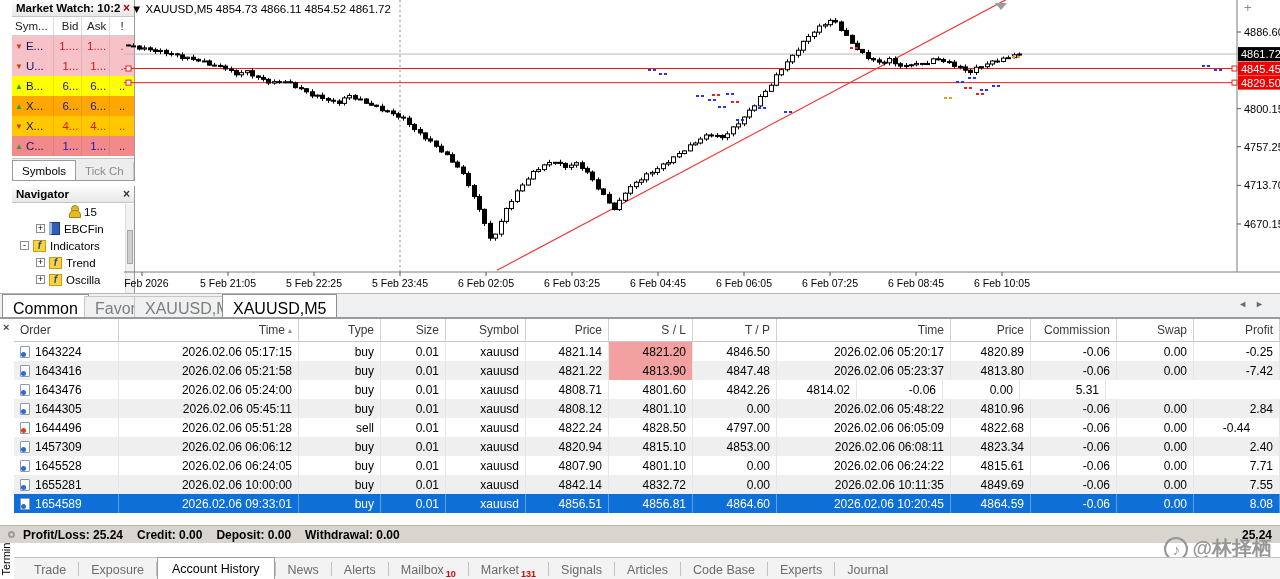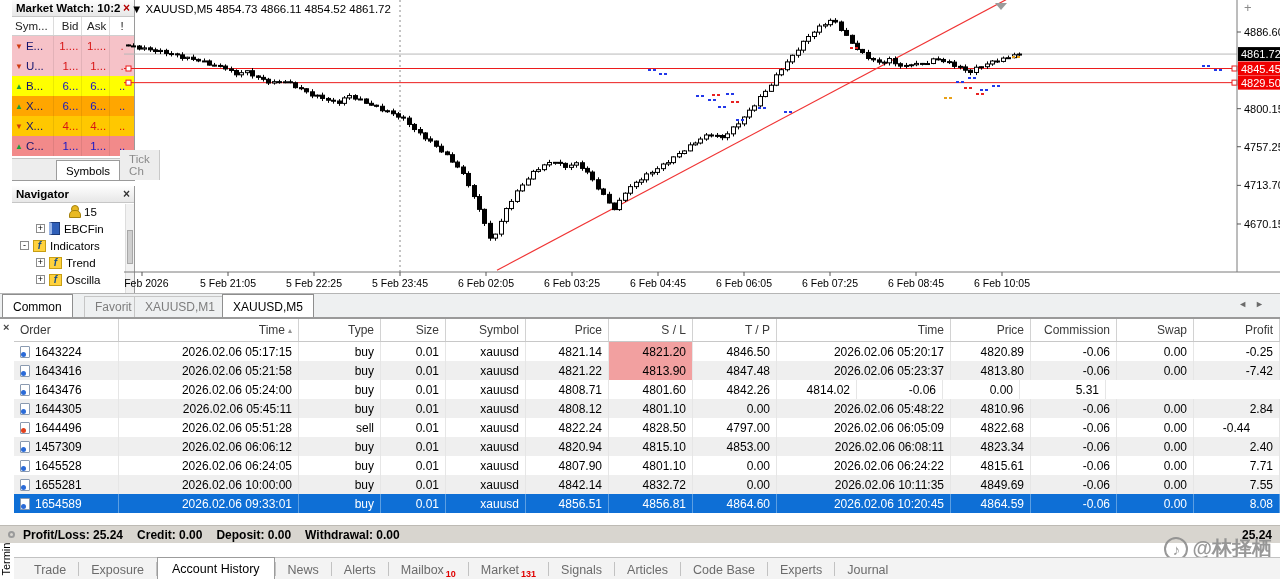--- a/index.html
+++ b/index.html
@@ -15,38 +15,38 @@
   .mw { top:0; height:181px; border-bottom:1px solid #9a9a9a; }
   .mw-head { display:flex; height:19px; border-bottom:1px solid #cfcfcf; color:#222; font-size:11.5px; align-items:center; }
   .mw-head .c { border-right:1px solid #dcdcdc; height:100%; display:flex; align-items:center; padding:0 3px; }
   .mw-row { display:flex; height:20px; align-items:center; font-size:11.5px; }
   .mw-row .c { height:100%; display:flex; align-items:center; padding:0 3px; border-right:1px solid rgba(0,0,0,0.08); }
   .c0 { width:42px; } .c1 { width:29px; justify-content:flex-end; } .c2 { width:28px; justify-content:flex-end; } .c3 { width:24px; justify-content:center; border-right:none !important; }
   .mw-arrow { font-size:8px; margin-right:3px; }
   .mw-sym { color:#14146e; }
   .subtabs { position:absolute; left:0; right:0; bottom:0; height:22px; background:#ededed; border-top:1px solid #c4c4c4; display:flex; align-items:flex-end; font-size:11.5px; }
   .subtab { padding:3px 9px 3px; color:#8a8a8a; border-right:1px solid #c9c9c9; background:#ededed; }
-  .subtab.active { background:#fff; color:#000; border:1px solid #9c9c9c; border-bottom:none; padding-top:4px;margin-left:44px; }
+  .subtab.active { background:#fff; color:#000; border:1px solid #9c9c9c; border-bottom:none; padding-top:4px; }
 
   .nav { top:186px; height:107px; }
   .tree { position:relative; font-size:11.5px; }
   .tree-row { display:flex; align-items:center; height:17px; white-space:nowrap; }
   .expbox { width:9px; height:9px; border:1px solid #8c8c8c; background:#fff; font-size:9px; line-height:7px; text-align:center; margin-right:4px; flex:none; }
   .fx-ic { width:13px; height:12px; background:#ffd23e; border:1px solid #c79e13; color:#1b4f8a; font-style:italic; font-weight:bold;
            font-size:10px; line-height:10px; text-align:center; margin-right:4px; flex:none; }
   .book-ic { width:11px; height:13px; background:#2f5fb8; border:1px solid #1b3a78; border-left:3px solid #9db8e8; margin-right:4px; flex:none; }
   .person-ic { width:12px; height:13px; position:relative; margin-right:4px; flex:none; }
   .person-ic:before { content:""; position:absolute; left:3px; top:0; width:6px; height:6px; border-radius:50%; background:#e8b923; border:1px solid #a5820d; }
   .person-ic:after { content:""; position:absolute; left:1px; bottom:0; width:10px; height:6px; border-radius:5px 5px 0 0; background:#e8b923; border:1px solid #a5820d; }
   .nav-scroll { position:absolute; right:0; top:18px; bottom:0; width:9px; background:#f2f2f2; border-left:1px solid #ddd; }
   .nav-thumb { position:absolute; left:1px; top:26px; width:6px; height:34px; background:#cfcfcf; border:1px solid #a8a8a8; }
 
   
   .tabstrip { position:absolute; left:0; top:293px; width:1280px; height:25px; background:#eef0f1; border-top:1px solid #b5b5b5; border-bottom:1px solid #9a9a9a; }
-  .tabstrip .stab { position:absolute; bottom:0; height:21px; padding:3px 10px; color:#7d7d7d; font-size:12px; background:#eef0f1; border:1px solid #c6c6c6; border-bottom:none; }
+  .tabstrip .stab { position:absolute; bottom:0; height:21px; padding:3px 10px; color:#7d7d7d; font-size:16px; background:#eef0f1; border:1px solid #c6c6c6; border-bottom:none; }
   .tabstrip .stab.active { background:#fff; color:#000; border-color:#8e8e8e; height:23px; padding-top:5px; }
   .tab-arrows { position:absolute; right:8px; top:5px; color:#6a6a6a; font-size:9px; letter-spacing:8px; }
 
   
   .chart-wrap { position:absolute; left:124px; top:0; width:1156px; height:293px; }
 
   
   .term { position:absolute; left:0; top:318px; width:1280px; height:261px; border-top:1px solid #9a9a9a; background:#fff; }
   .t-strip { position:absolute; left:0; top:0; width:14px; height:261px; background:#fff; }
   .t-close { position:absolute; left:3px; top:2px; font-size:11px; color:#444; font-weight:bold; }

